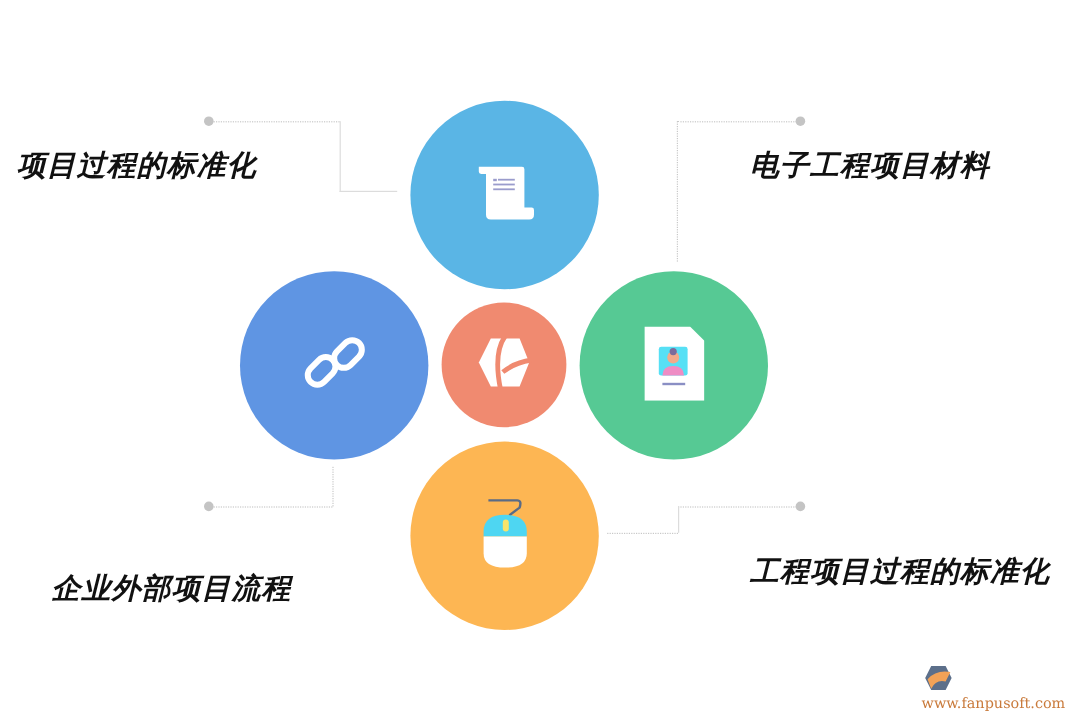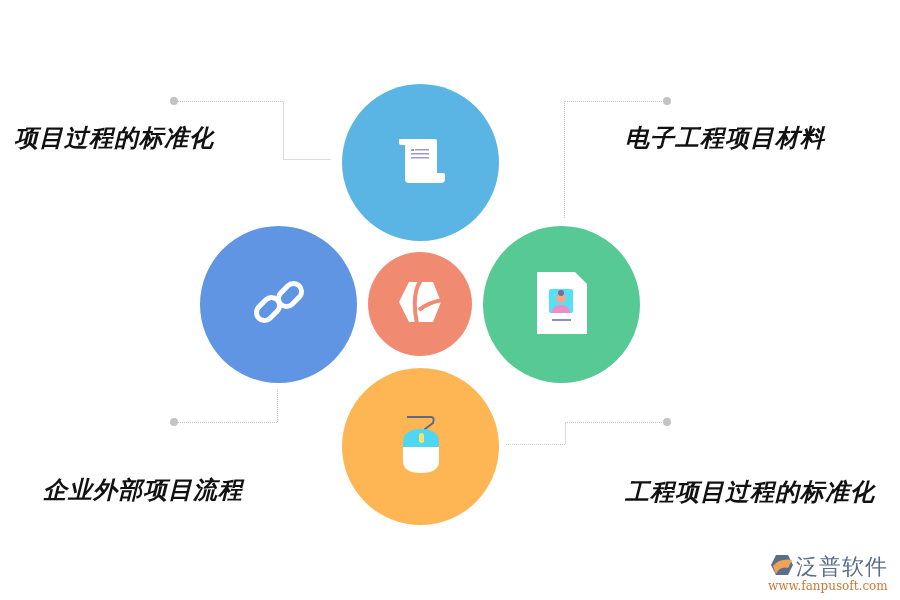--- a/index.html
+++ b/index.html
@@ -89,24 +89,23 @@
       <path d="M2 28 Q2 14 20 14 Q38 14 38 28 V32 H2 Z" fill="#4ED6F2"></path>
       <path d="M2 32 H38 V46 Q38 58 20 58 Q2 58 2 46 Z" fill="#ffffff"></path>
       <rect x="18" y="18" width="5" height="10" rx="2.5" fill="#F8E46A"></rect>
     </svg>
   </span>
 </div>
 
 <div class="label" style="left:14px;top:122px;">项目过程的标准化</div>
 <div class="label" style="left:625px;top:122px;">电子工程项目材料</div>
 <div class="label" style="left:43px;top:474px;">企业外部项目流程</div>
-<div class="label" style="left:625px;top:476px;">工程项目过程的标准化</div>
+<div class="label" style="left:625px;top:460px;">工程项目过程的标准化</div>
 
 <div class="logo">
   <span style="position:absolute;left:2px;top:2px;">
     <svg width="24" height="22" viewBox="0 0 24 22">
       <polygon points="6,1 18,1 23,11 18,21 6,21 1,11" fill="#5c6f8a"></polygon>
       <path d="M3 12 Q10 4 22 6 L18 14 Q10 12 6 20 Z" fill="#F2A257"></path>
     </svg>
   </span>
-  <span class="logo-cn">泛普软件</span>
   <span class="logo-url">www.fanpusoft.com</span>
 </div>
 
 </body></html>

